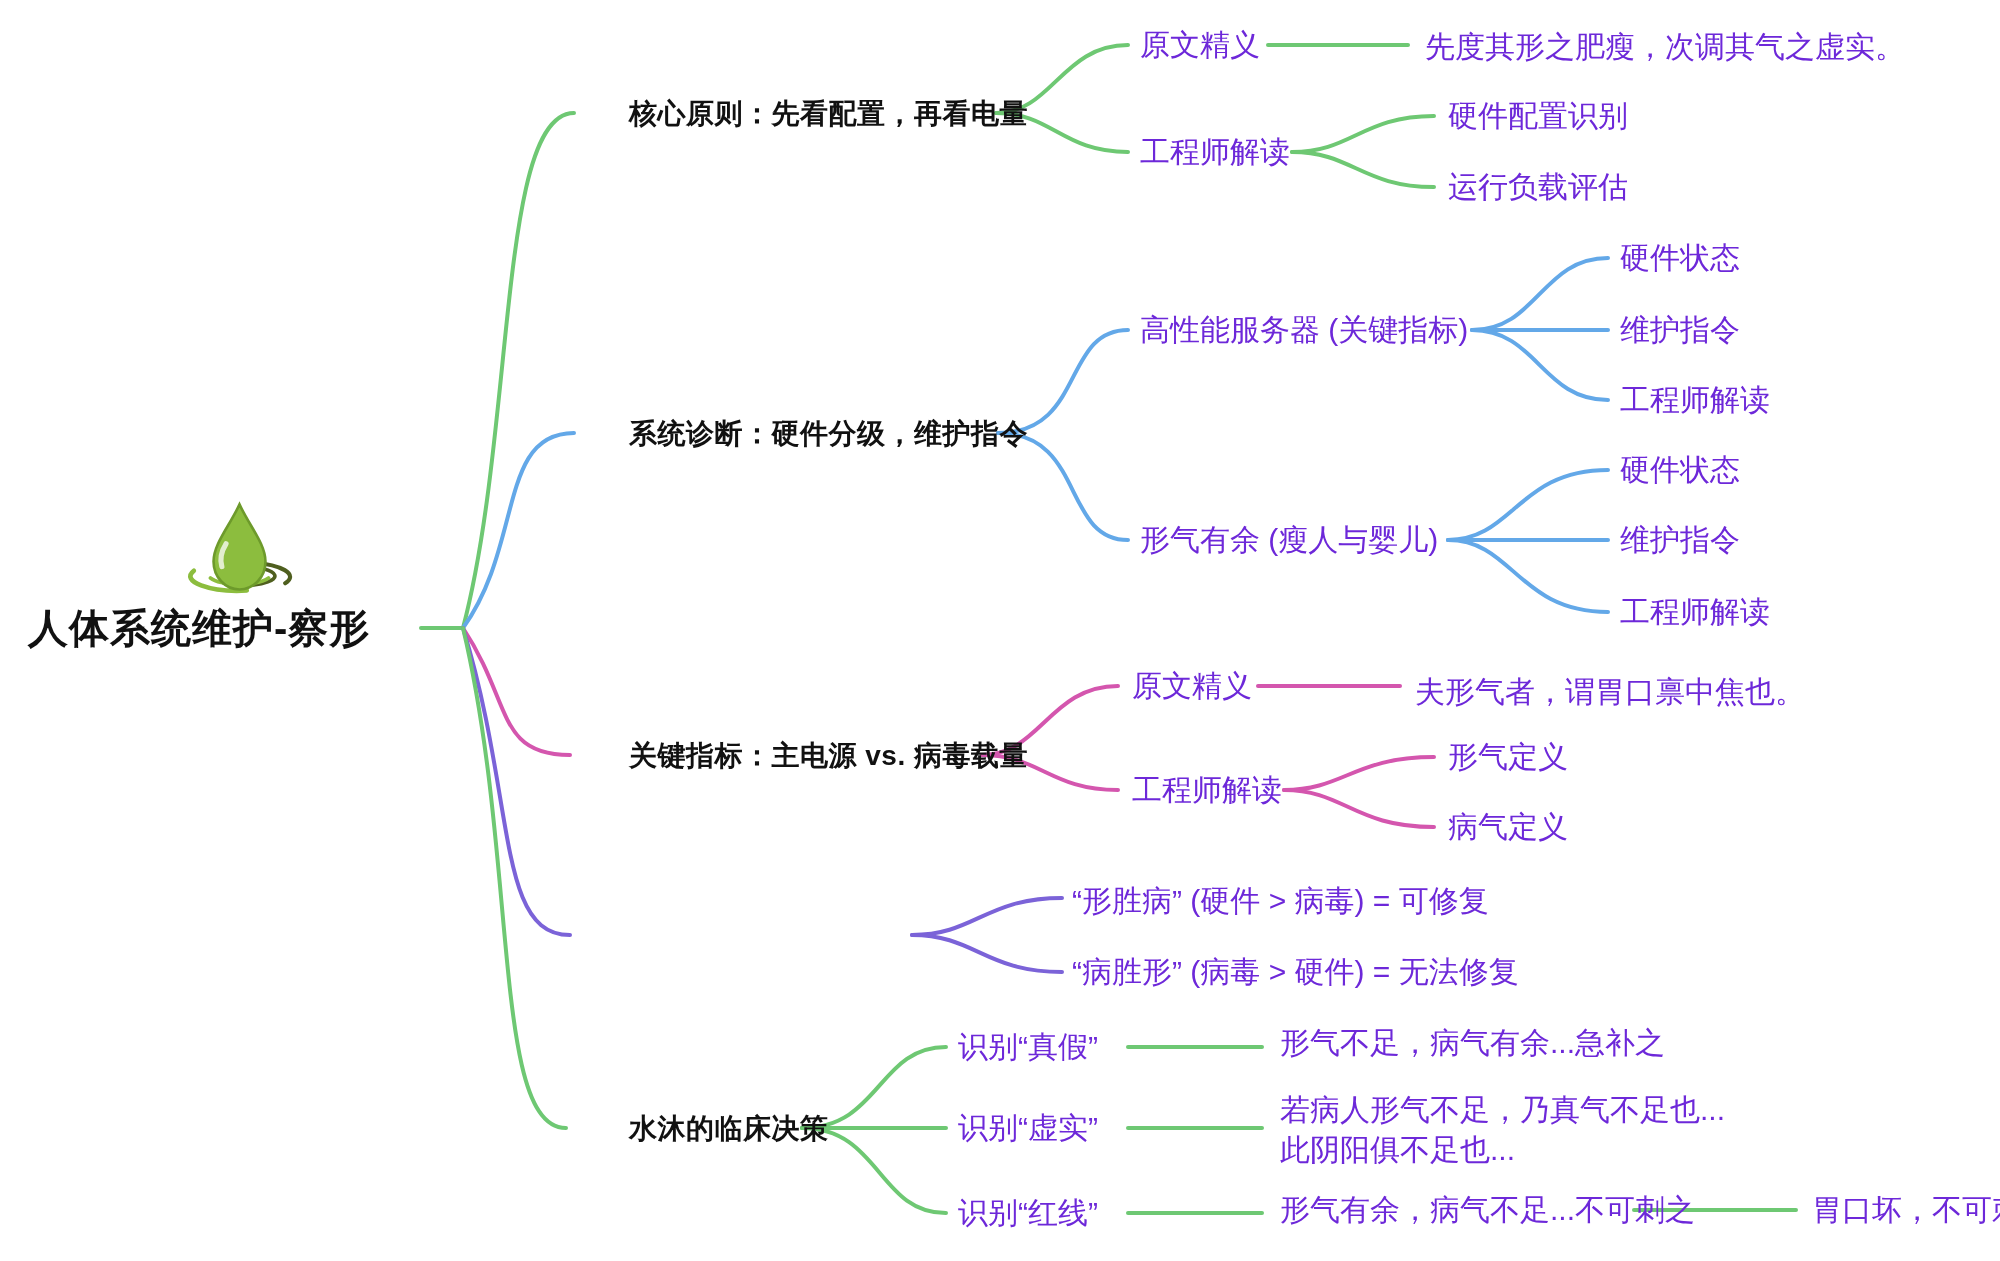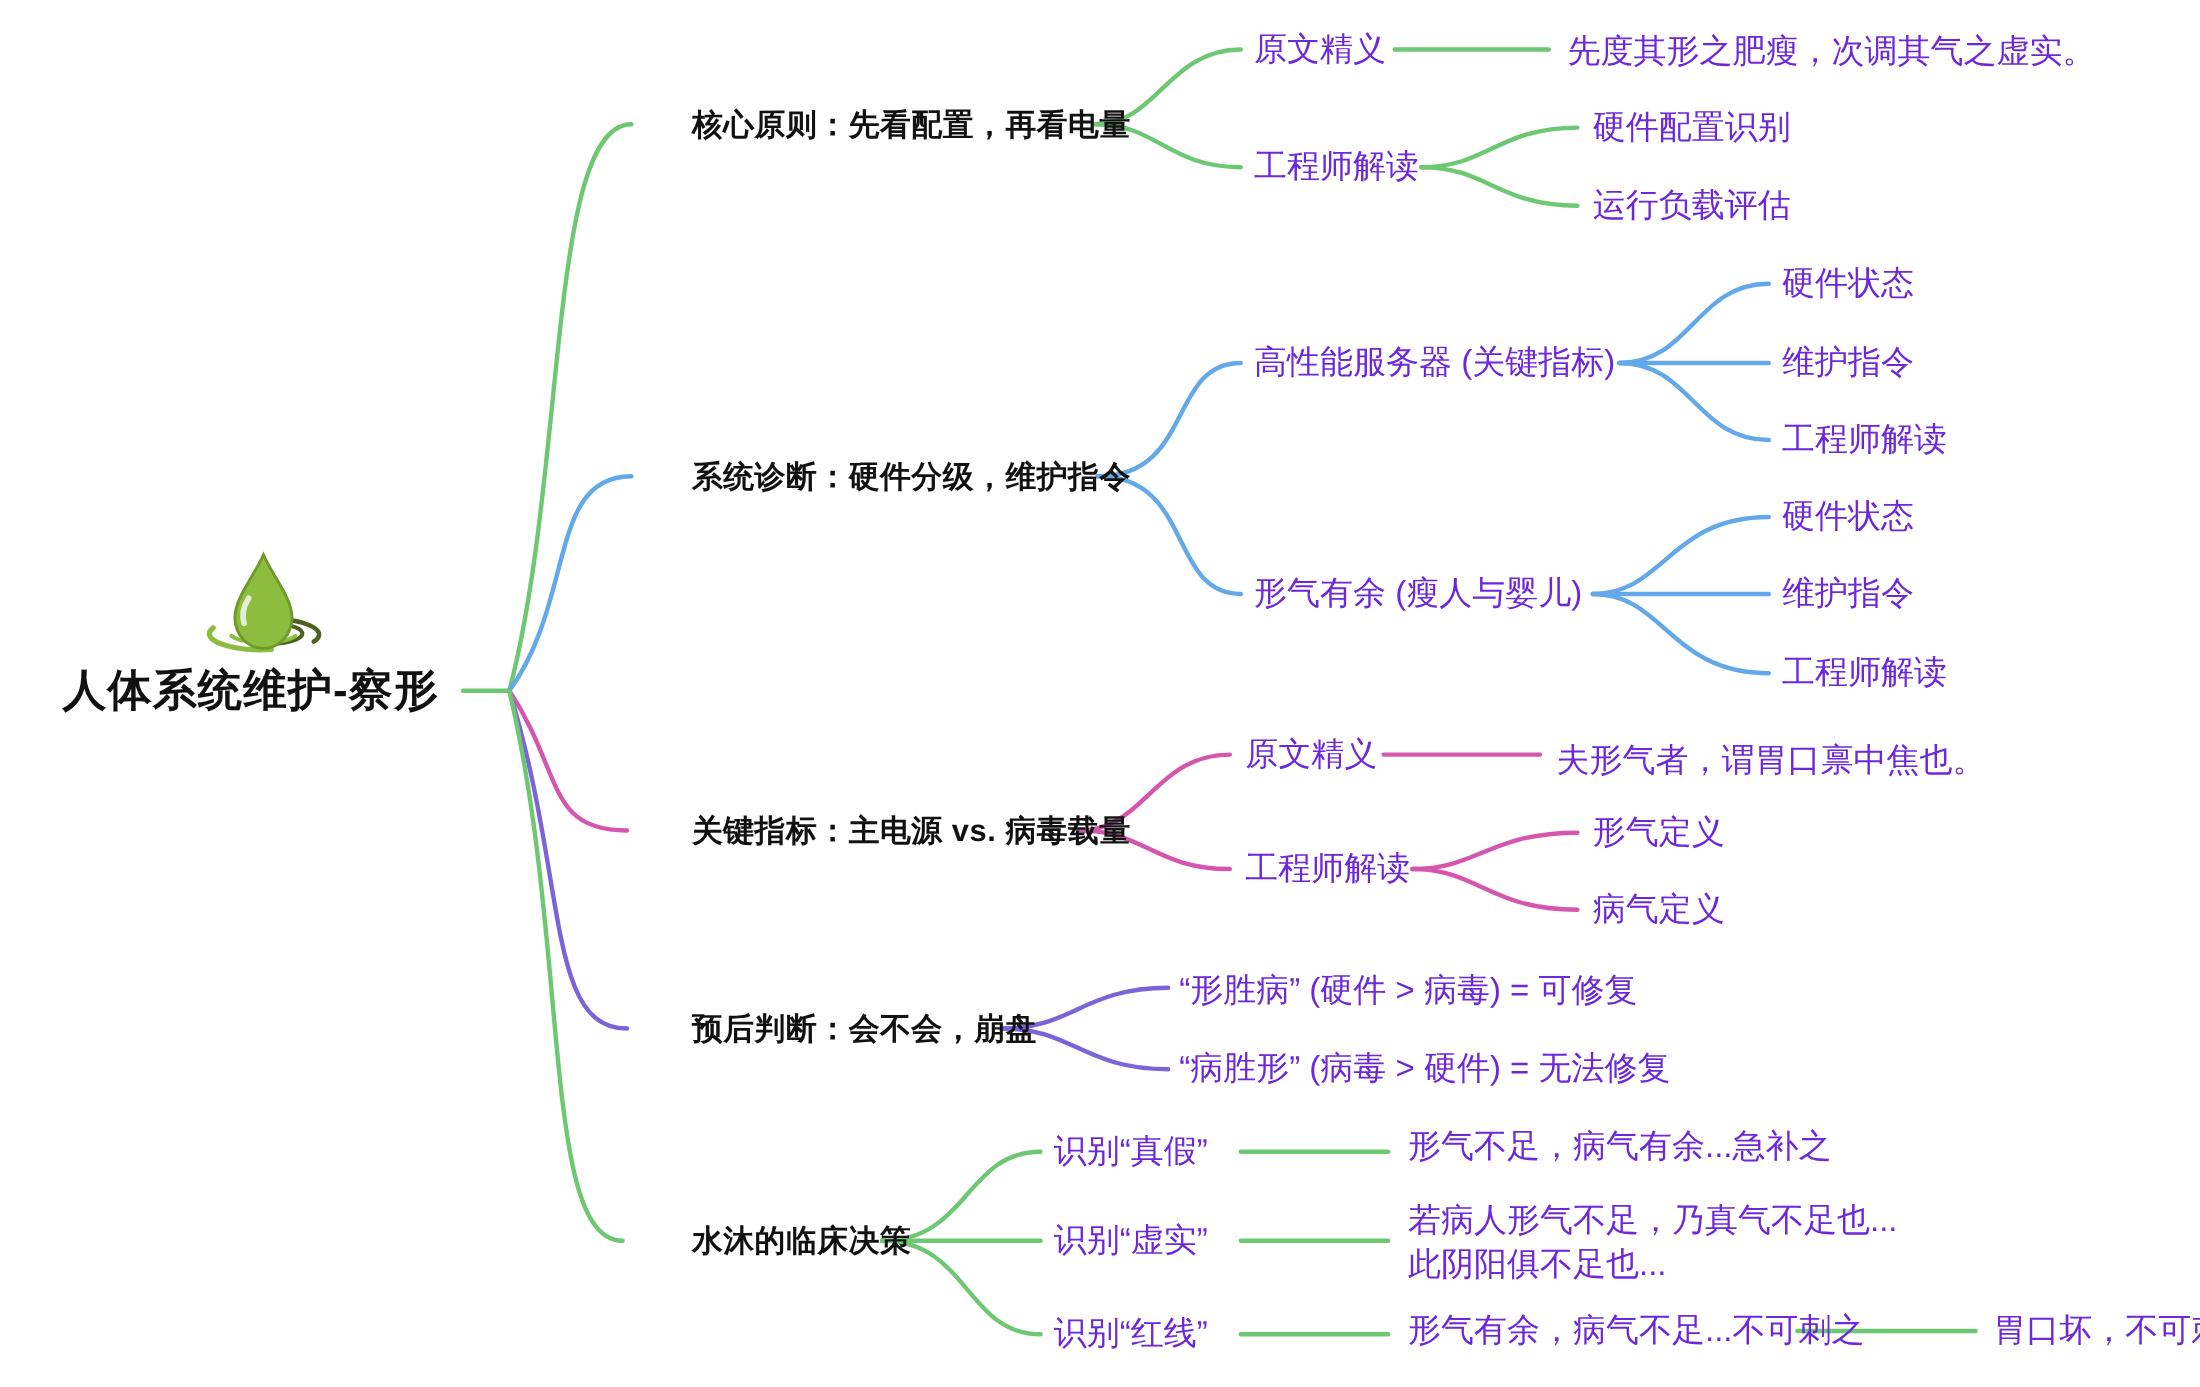--- a/index.html
+++ b/index.html
@@ -4,21 +4,21 @@
 <style>
   html,body{margin:0;padding:0;background:#ffffff;}
   body{width:2000px;height:1261px;overflow:hidden;
        font-family:"Liberation Sans","DejaVu Sans",sans-serif;}
   .canvas{position:relative;width:2000px;height:1261px;background:#ffffff;}
   svg.wires{position:absolute;left:0;top:0;}
   .node{position:absolute;transform:translateY(-50%);white-space:nowrap;
         color:#6d28d9;font-size:30px;line-height:1.25;}
   .branch-label{font-weight:700;font-size:28px;letter-spacing:.5px;color:#111;margin-left:29px;}
   .root-label{font-weight:800;font-size:40px;letter-spacing:1px;color:#111;
-              width:400px;text-align:center;}
+              width:400px;text-align:left;}
   .wrap{white-space:normal;width:472px;line-height:1.34;}
   .wires path{fill:none;stroke-width:4;stroke-linecap:round;stroke-linejoin:round;}
 </style>
 </head>
 <body>
 
 <div class="canvas">
 
   <svg class="wires" width="2000" height="1261" viewBox="0 0 2000 1261">
 
@@ -69,21 +69,20 @@
     <path fill="none" stroke-width="3.5" stroke-linecap="round" d="M37 79 A30 9 0 0 0 93 79" stroke="#8cbd3e"></path>
     <path stroke-width="2.5" d="M65 8 C56 28 40 46 40 63 a25 27 0 0 0 50 0 C90 46 74 28 65 8 Z" stroke="#6d9a2b" fill="#8cbd3e"></path>
     <path d="M52 46 C47 54 46 61 48 68" stroke="#ffffff" stroke-width="5" fill="none" stroke-linecap="round" opacity="0.75"></path>
   </svg>
 
   <div class="node root-label" style="left:28px;top:628px;">人体系统维护-察形</div>
 
   <div class="node branch-label" style="left:600px;top:113px;">核心原则：先看配置，再看电量</div>
   <div class="node branch-label" style="left:600px;top:433px;">系统诊断：硬件分级，维护指令</div>
   <div class="node branch-label" style="left:600px;top:755px;">关键指标：主电源 vs. 病毒载量</div>
-  <div class="node branch-label" style="left:600px;top:935px;">预后判断：会不会，崩盘</div>
   <div class="node branch-label" style="left:600px;top:1128px;">水沐的临床决策</div>
 
   <div class="node" style="left:1140px;top:45px;">原文精义</div>
   <div class="node" style="left:1425px;top:47px;">先度其形之肥瘦，次调其气之虚实。</div>
   <div class="node" style="left:1140px;top:152px;">工程师解读</div>
   <div class="node" style="left:1448px;top:116px;">硬件配置识别</div>
   <div class="node" style="left:1448px;top:187px;">运行负载评估</div>
 
   <div class="node" style="left:1140px;top:330px;">高性能服务器 (关键指标)</div>
   <div class="node" style="left:1620px;top:258px;">硬件状态</div>

